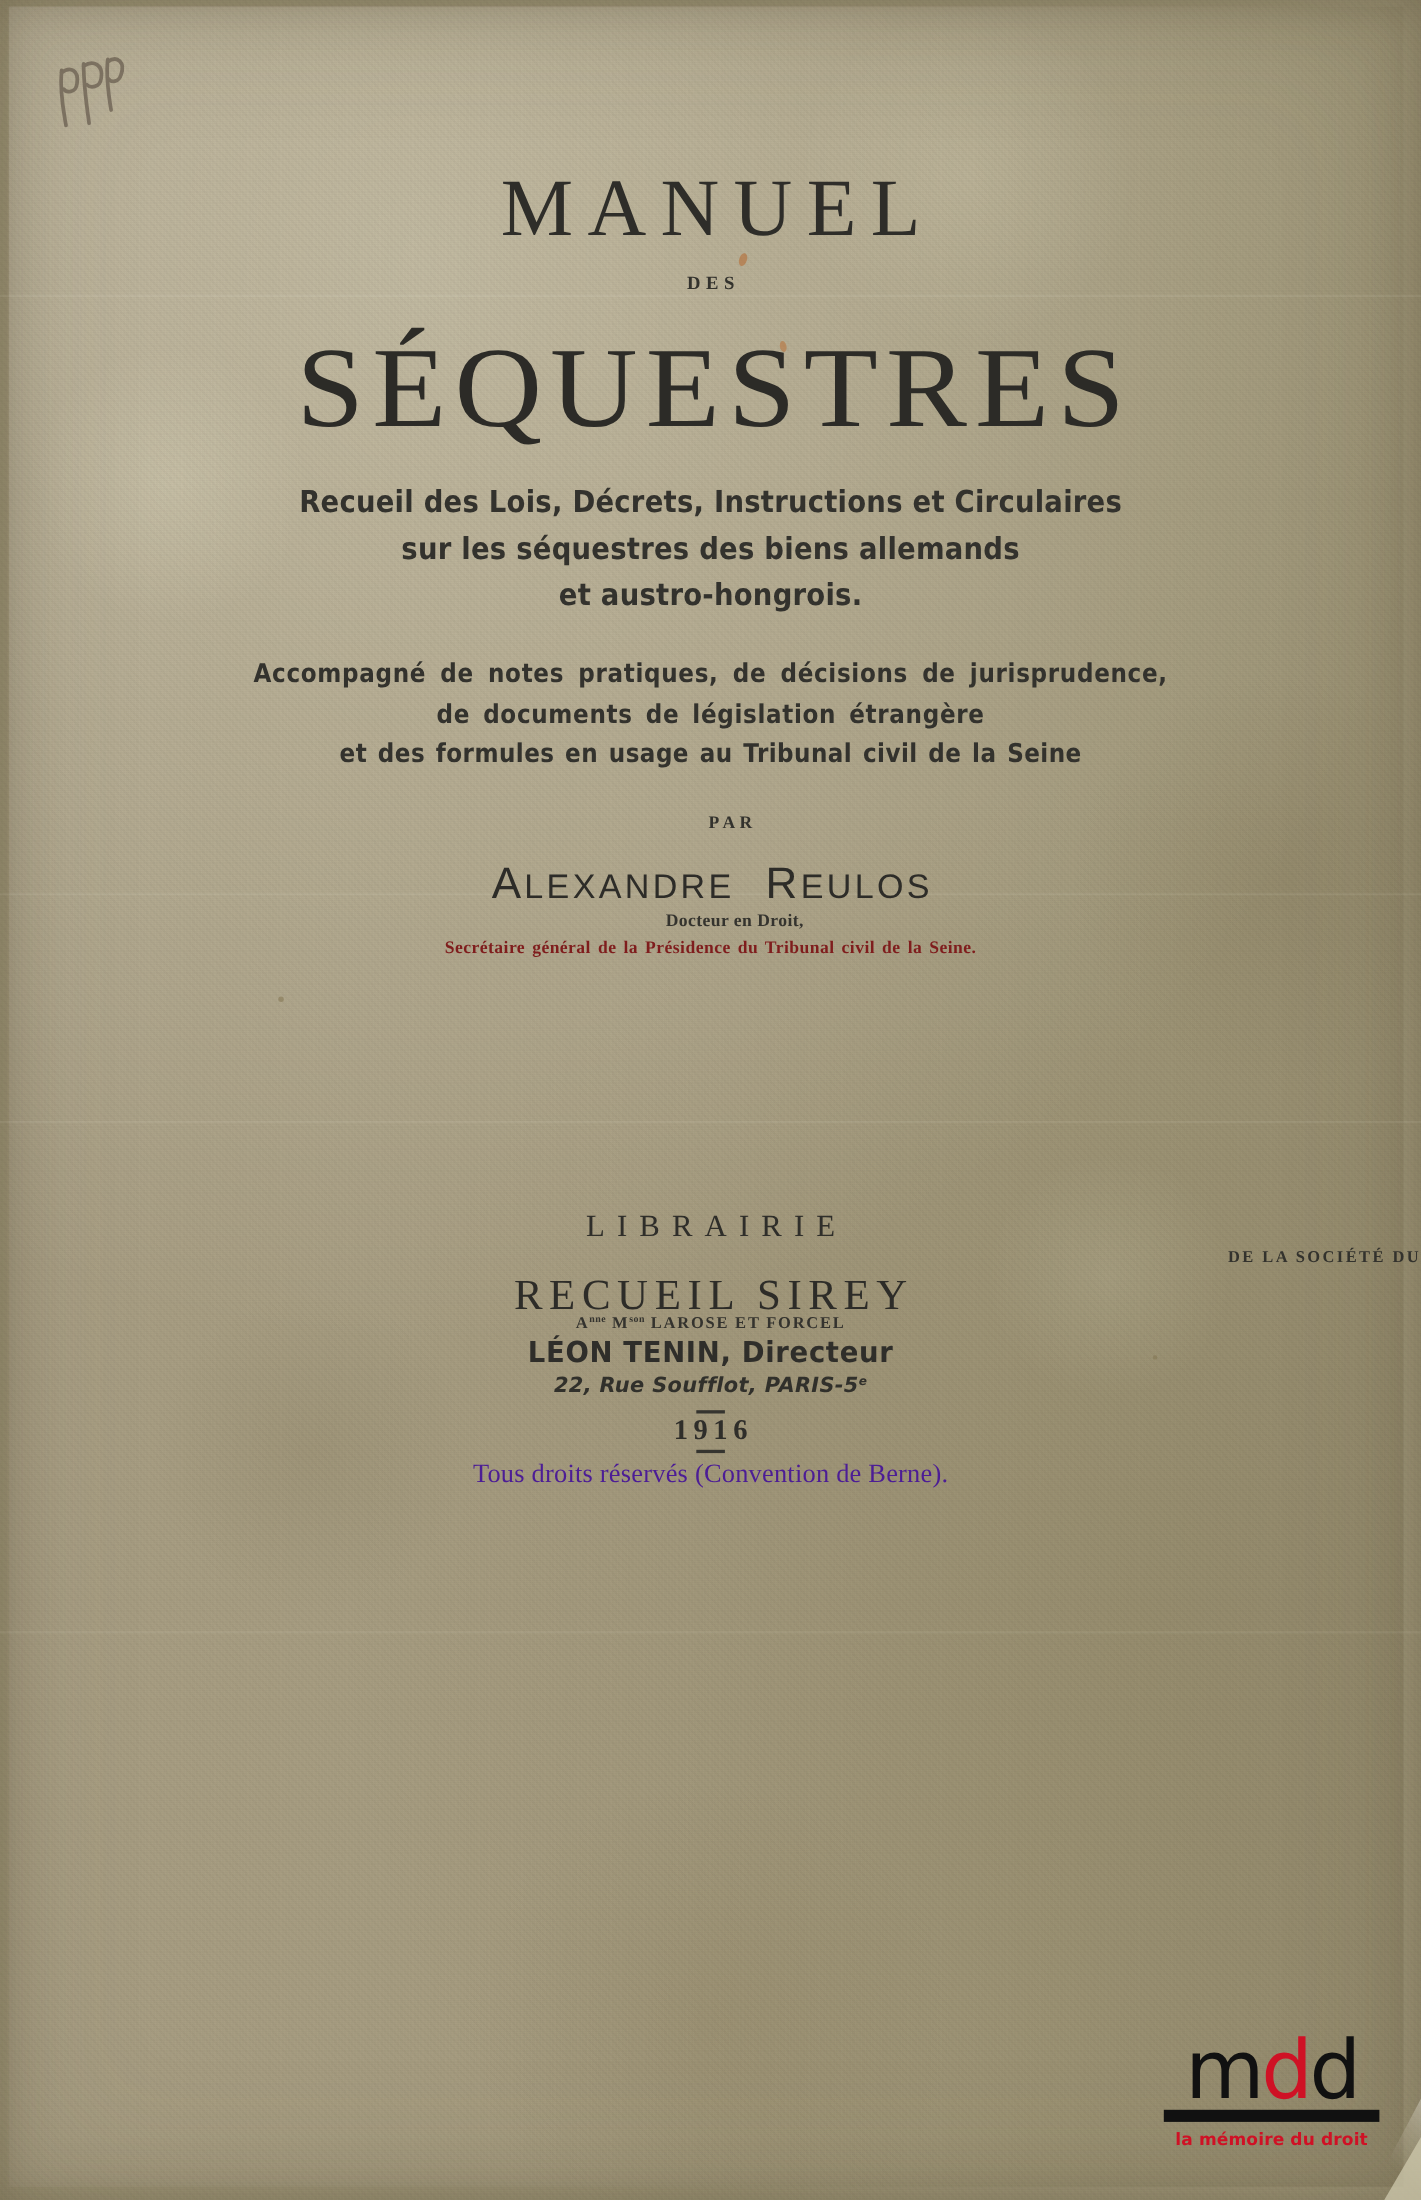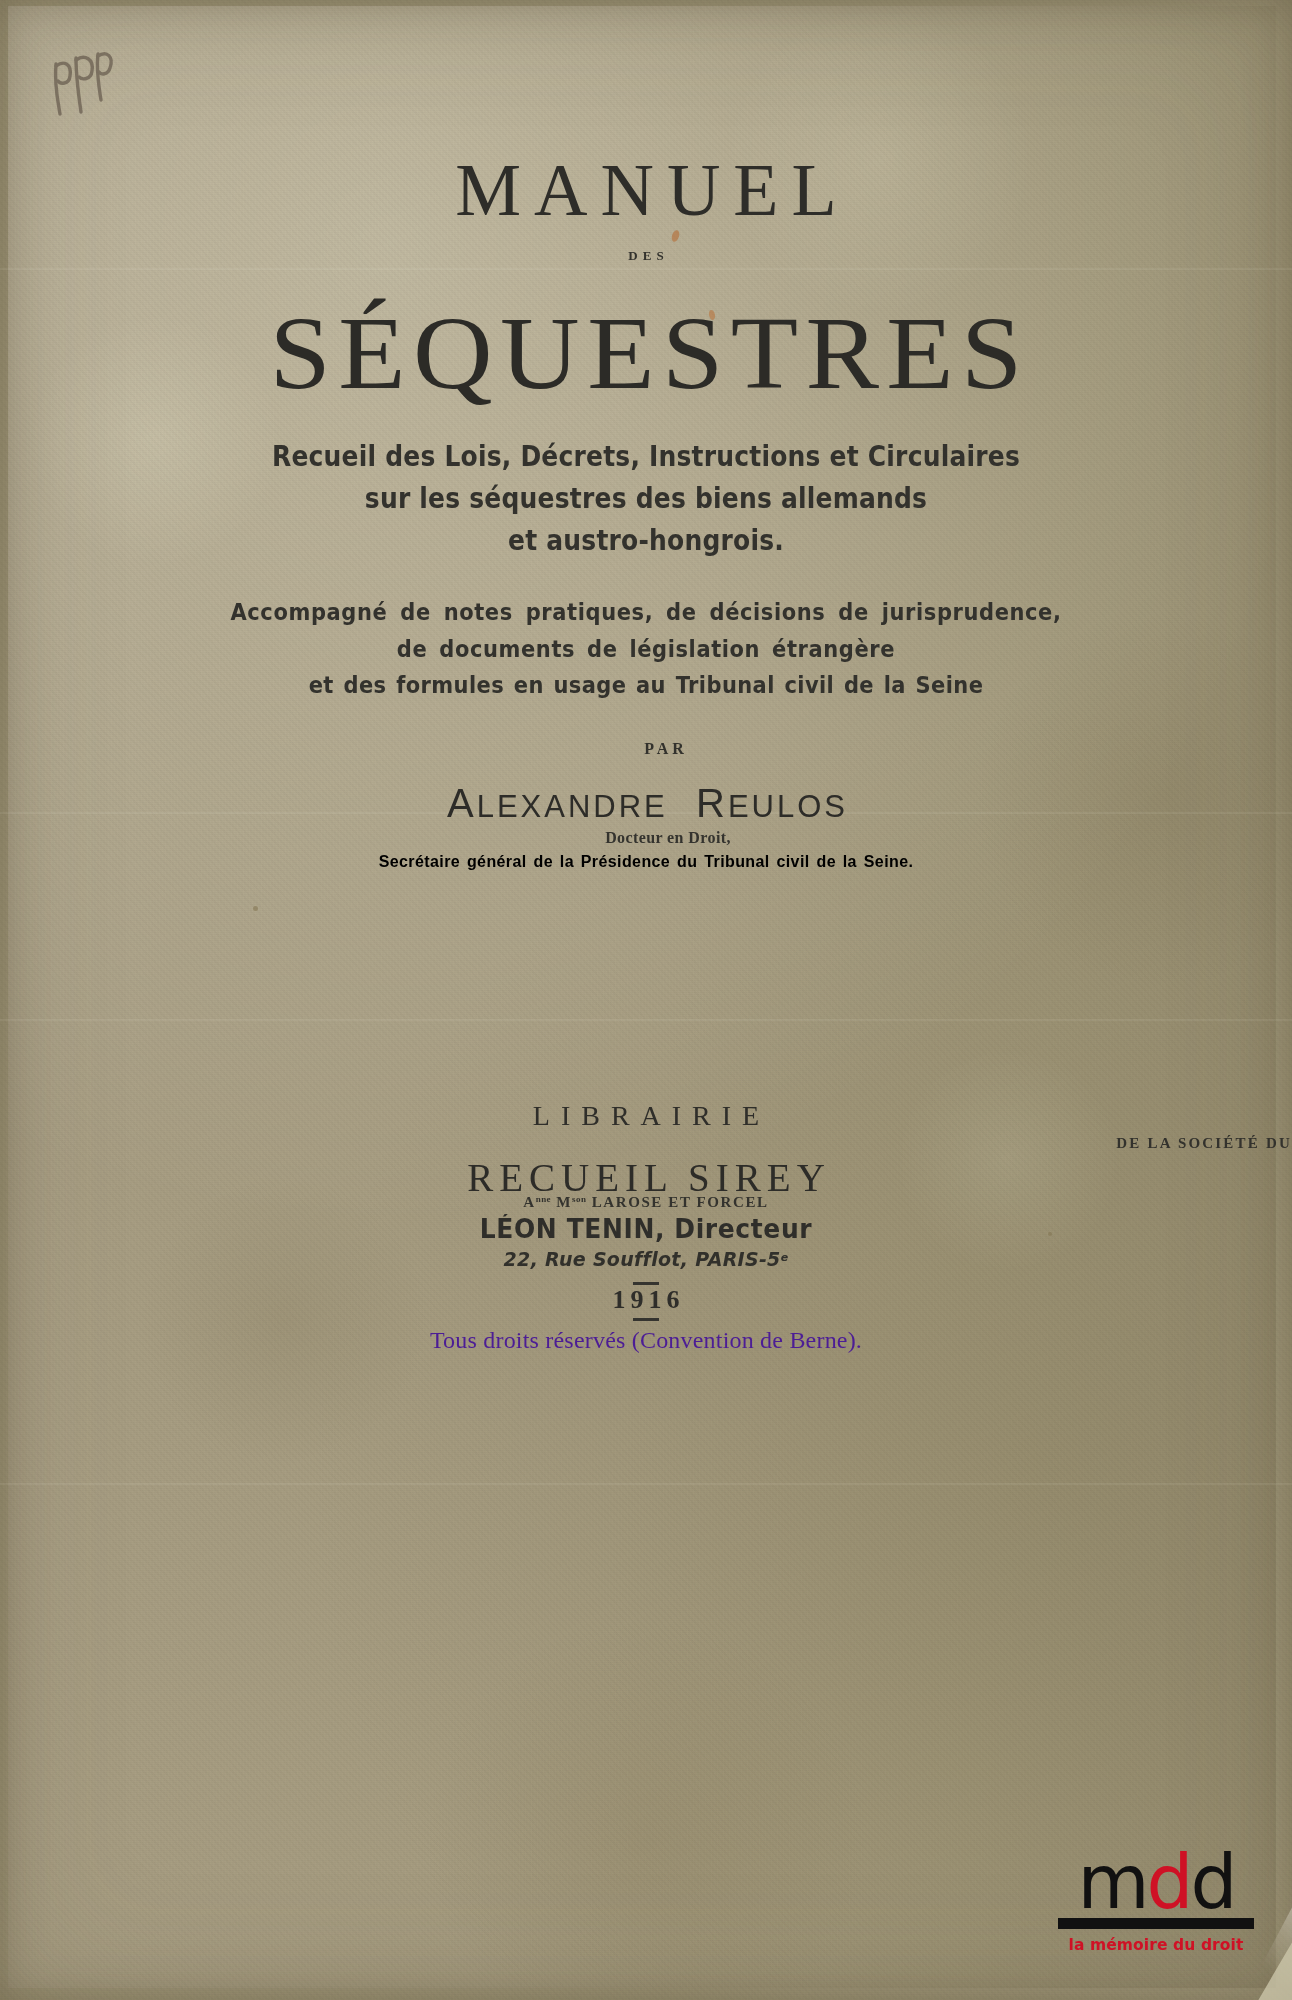--- a/index.html
+++ b/index.html
@@ -56,21 +56,21 @@
     top:148px;
     font-family:"Liberation Serif",serif;
     font-size:74px;letter-spacing:13px;
     font-weight:400;
     color:#2e2d29;
     text-indent:13px;
   }
   .t-des{
     top:248px;
     font-family:"Liberation Serif",serif;
-    font-size:13px;letter-spacing:5px;font-weight:700;
+    font-size:17px;letter-spacing:5px;font-weight:700;
     color:#33322d;text-indent:5px;
   }
   .t-seq{
     top:293px;
     font-family:"Liberation Serif",serif;
     font-size:104px;letter-spacing:7px;font-weight:400;
     color:#2c2b27;text-indent:7px;
     transform:scaleX(1.06);
   }
 
@@ -100,21 +100,21 @@
   .t-author .cap{font-size:40px;}
   .t-author .sc{font-size:31px;}
   .t-author .gap{letter-spacing:3px;}
 
   .t-doc{
     top:829px;font-size:16px;font-weight:700;letter-spacing:.4px;
     font-family:"Liberation Serif",serif;color:#34332e;padding-left:44px;
   }
   .t-sec{
     top:853px;font-size:16px;font-weight:700;letter-spacing:.4px;word-spacing:2px;
-    font-family:Liberation Sans, sans-serif;color:#000000;
+    font-family:Liberation Serif, serif;color:#7f1d1d;
   }
 
   
   .t-lib{
     top:1100px;font-family:"Liberation Serif",serif;
     font-size:28px;letter-spacing:11px;font-weight:400;color:#2f2e2a;text-indent:11px;
   }
   .t-soc{
     top:1135px;font-family:"Liberation Serif",serif;
     font-size:15px;letter-spacing:2.2px;font-weight:700;color:#33322d;text-indent:2px;text-align:right;

